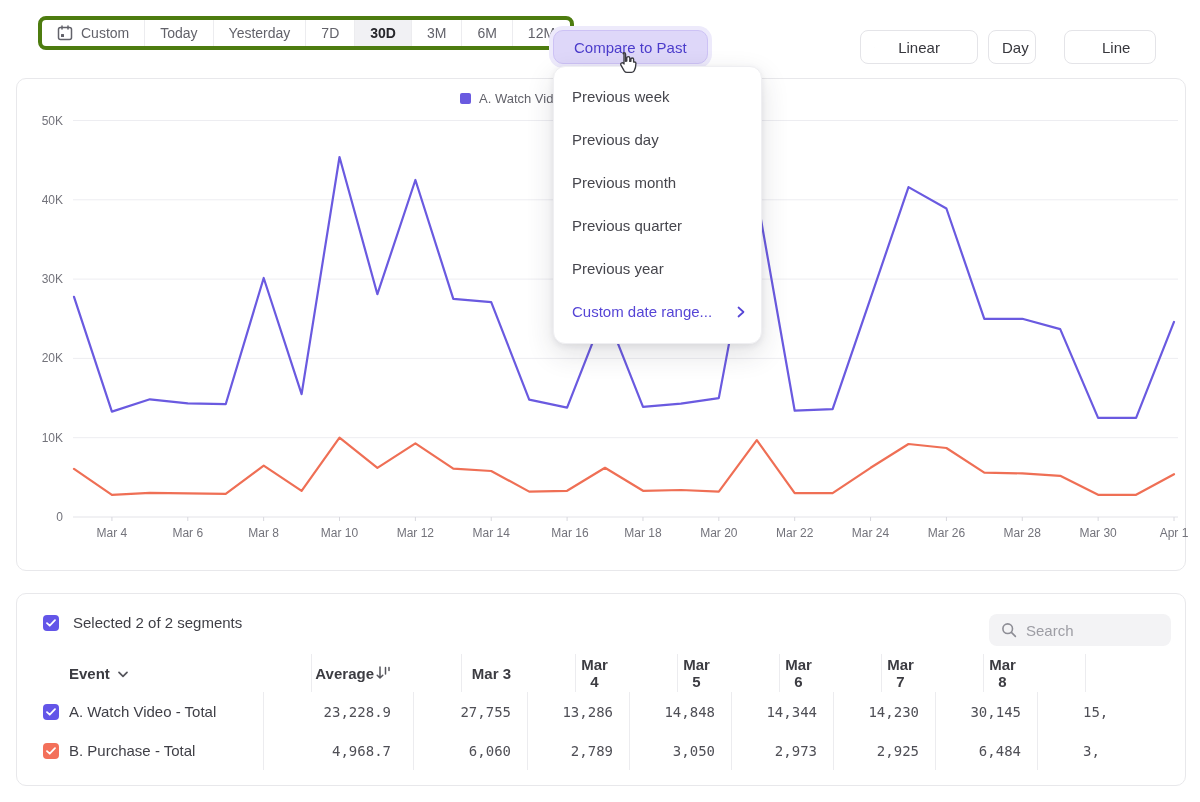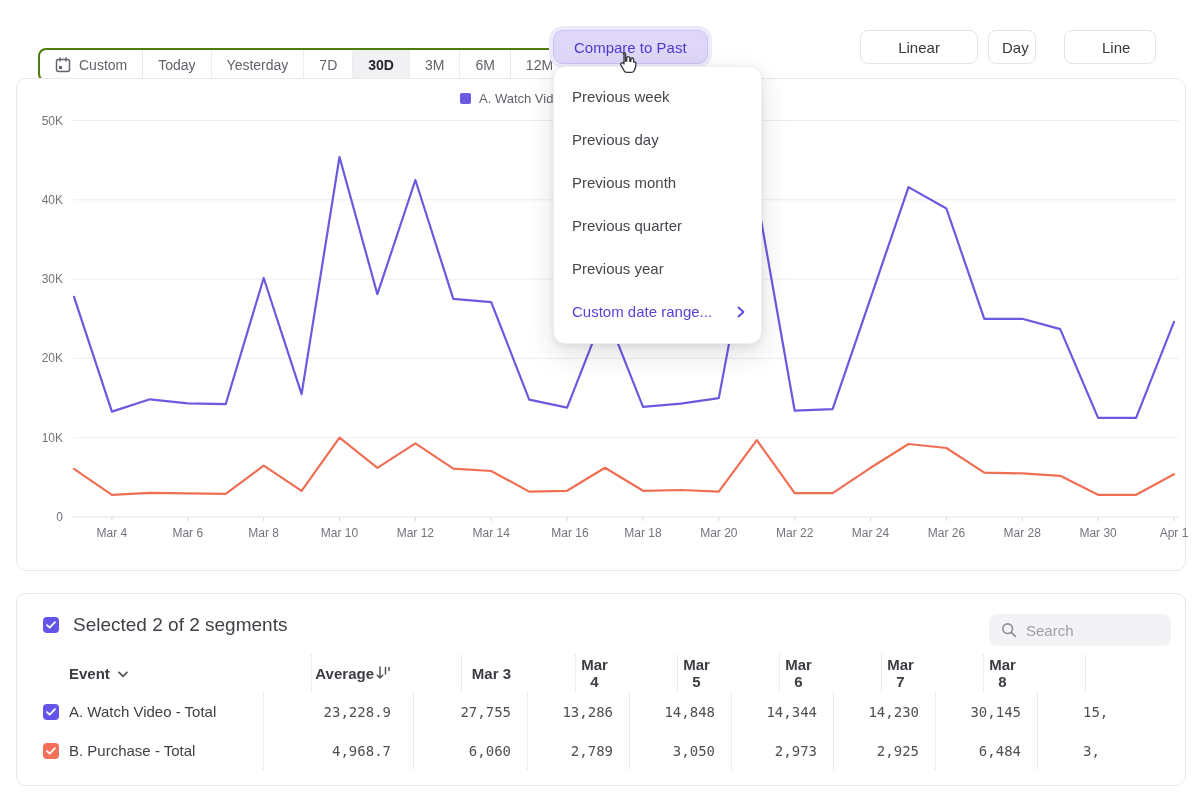--- a/index.html
+++ b/index.html
@@ -1,22 +1,22 @@
 <!DOCTYPE html>
 <html><head>
 <meta charset="utf-8">
 <style>
   * { margin:0; padding:0; box-sizing:border-box; }
   html,body { background:#fff; }
   body { font-family:"Liberation Sans", sans-serif; }
   #stage { position:relative; width:1200px; height:802px; background:#fff; overflow:hidden; }
 
   
-  .range-group { position:absolute; left:38px; top:48px; height:34px; display:flex;
-    border:2px solid #4d7c0f; border-radius:8px; background:#fff; overflow:hidden; }
+  .range-group { position:absolute; left:38px; top:16px; height:34px; display:flex;
+    border:4px solid #4d7c0f; border-radius:8px; background:#fff; overflow:hidden; }
   .range-btn { display:flex; align-items:center; gap:8px; padding:0 15px; font-size:14px;
     color:#62626a; border-right:1px solid #ececef; cursor:pointer; white-space:nowrap; }
   .range-btn:last-child { border-right:none; }
   .range-btn.selected { background:#f1f1f4; color:#26262b; font-weight:700; }
   .cal-icon { width:16px; height:16px; display:block; }
 
   .compare-btn { position:absolute; left:553px; top:30px; height:34px; padding:0 20px;
     display:flex; align-items:center; background:#ded7f9; border:1px solid #cdc2f5;
     box-shadow:0 0 0 4px #edeafb; border-radius:10px; color:#4b3ccb; font-size:15px;
     font-weight:500; cursor:pointer; z-index:5; }
@@ -48,21 +48,21 @@
   .menu-item.accent { color:#5645d6; }
   .menu-item .submenu-chev { position:absolute; right:16px; width:8px; height:12px; }
 
   
   .table-card { position:absolute; left:16px; top:593px; width:1170px; height:193px;
     border:1px solid #e8e8eb; border-radius:10px; background:#fff; }
   .seg-row { position:absolute; left:26px; top:20px; display:flex; align-items:center; gap:14px; }
   .checkbox { width:16px; height:16px; border-radius:4px; display:flex; align-items:center;
     justify-content:center; flex:none; cursor:pointer; }
   .checkbox svg { width:10px; height:8px; display:block; }
-  .seg-label { font-size:19px; color:#3f3f46; }
+  .seg-label { font-size:15px; color:#3f3f46; }
   .search-box { position:absolute; left:972px; top:20px; width:182px; height:32px;
     background:#f3f3f5; border-radius:8px; display:flex; align-items:center; gap:9px;
     padding:0 12px; }
   .search-box input { border:none; outline:none; background:transparent; font-size:15px;
     color:#3f3f46; width:120px; font-family:"Liberation Sans", sans-serif; }
   .search-box input::placeholder { color:#9d9da4; }
 
   .tbl-viewport { position:absolute; left:12px; top:60px; width:1078px; height:118px; overflow:hidden; }
   .tbl-row { display:grid; grid-template-columns:234px 150px 114px 102px 102px 102px 102px 102px 104px;
     width:1112px; align-items:center; }

